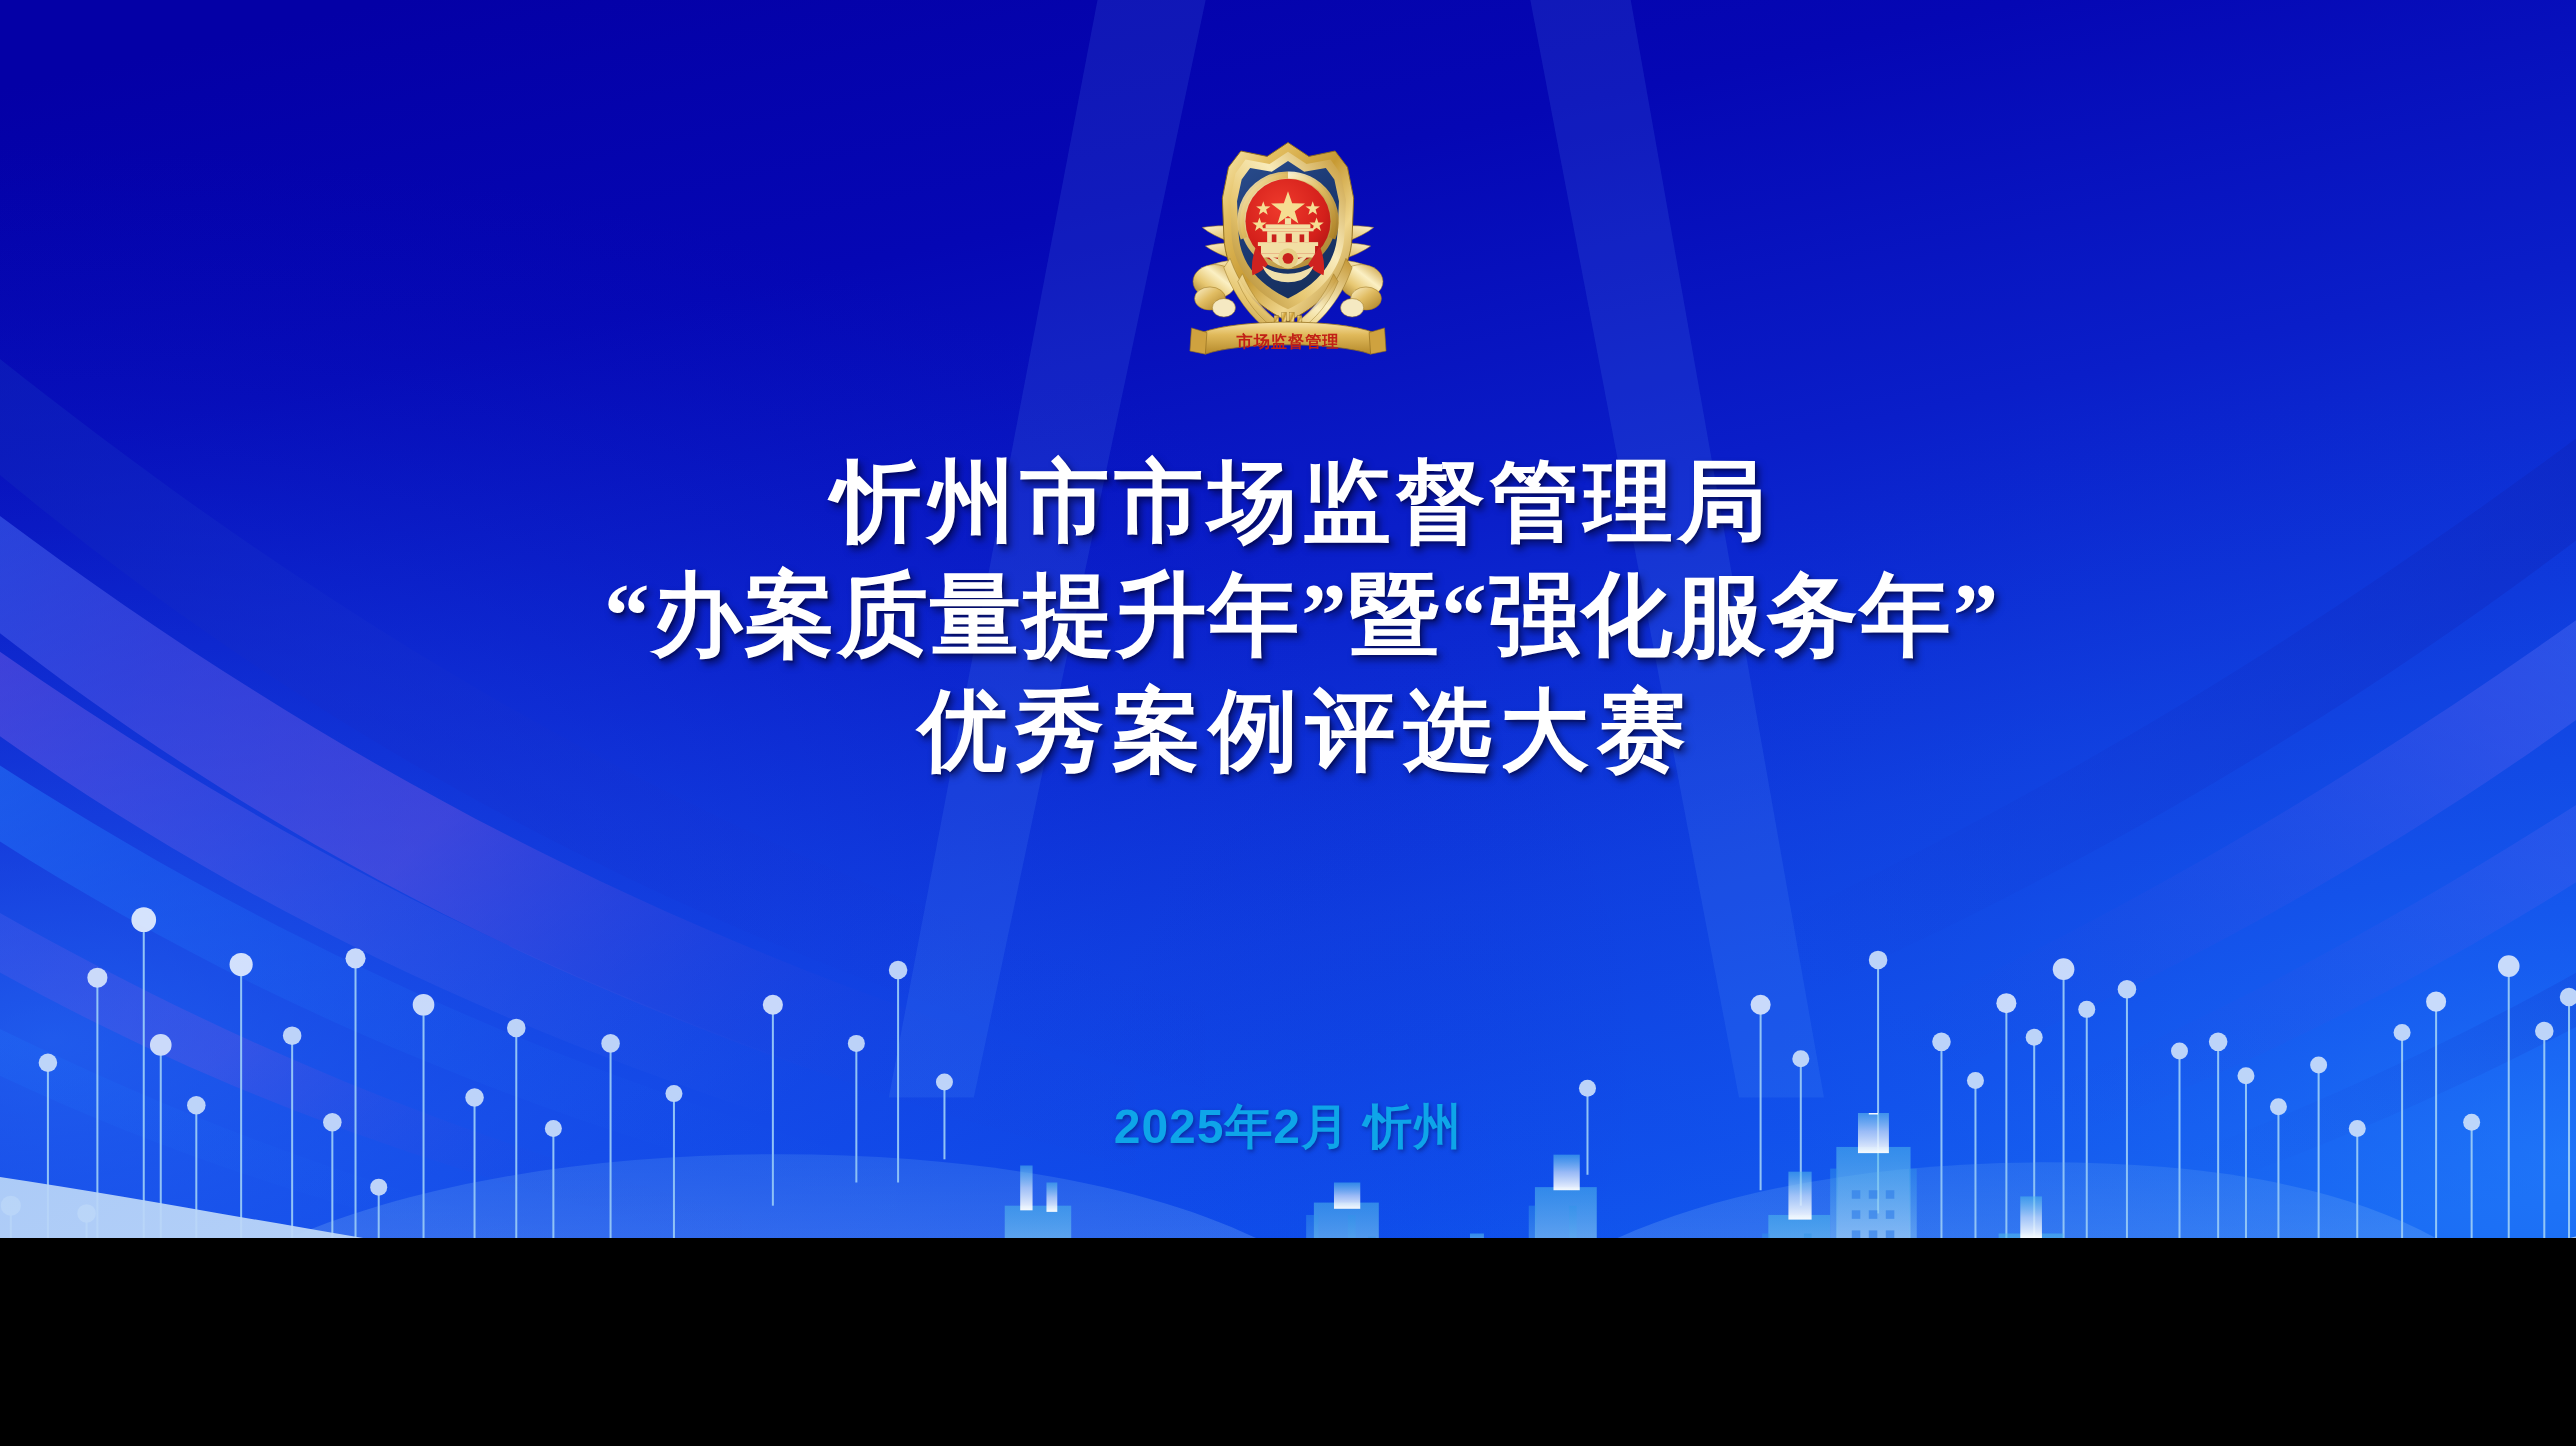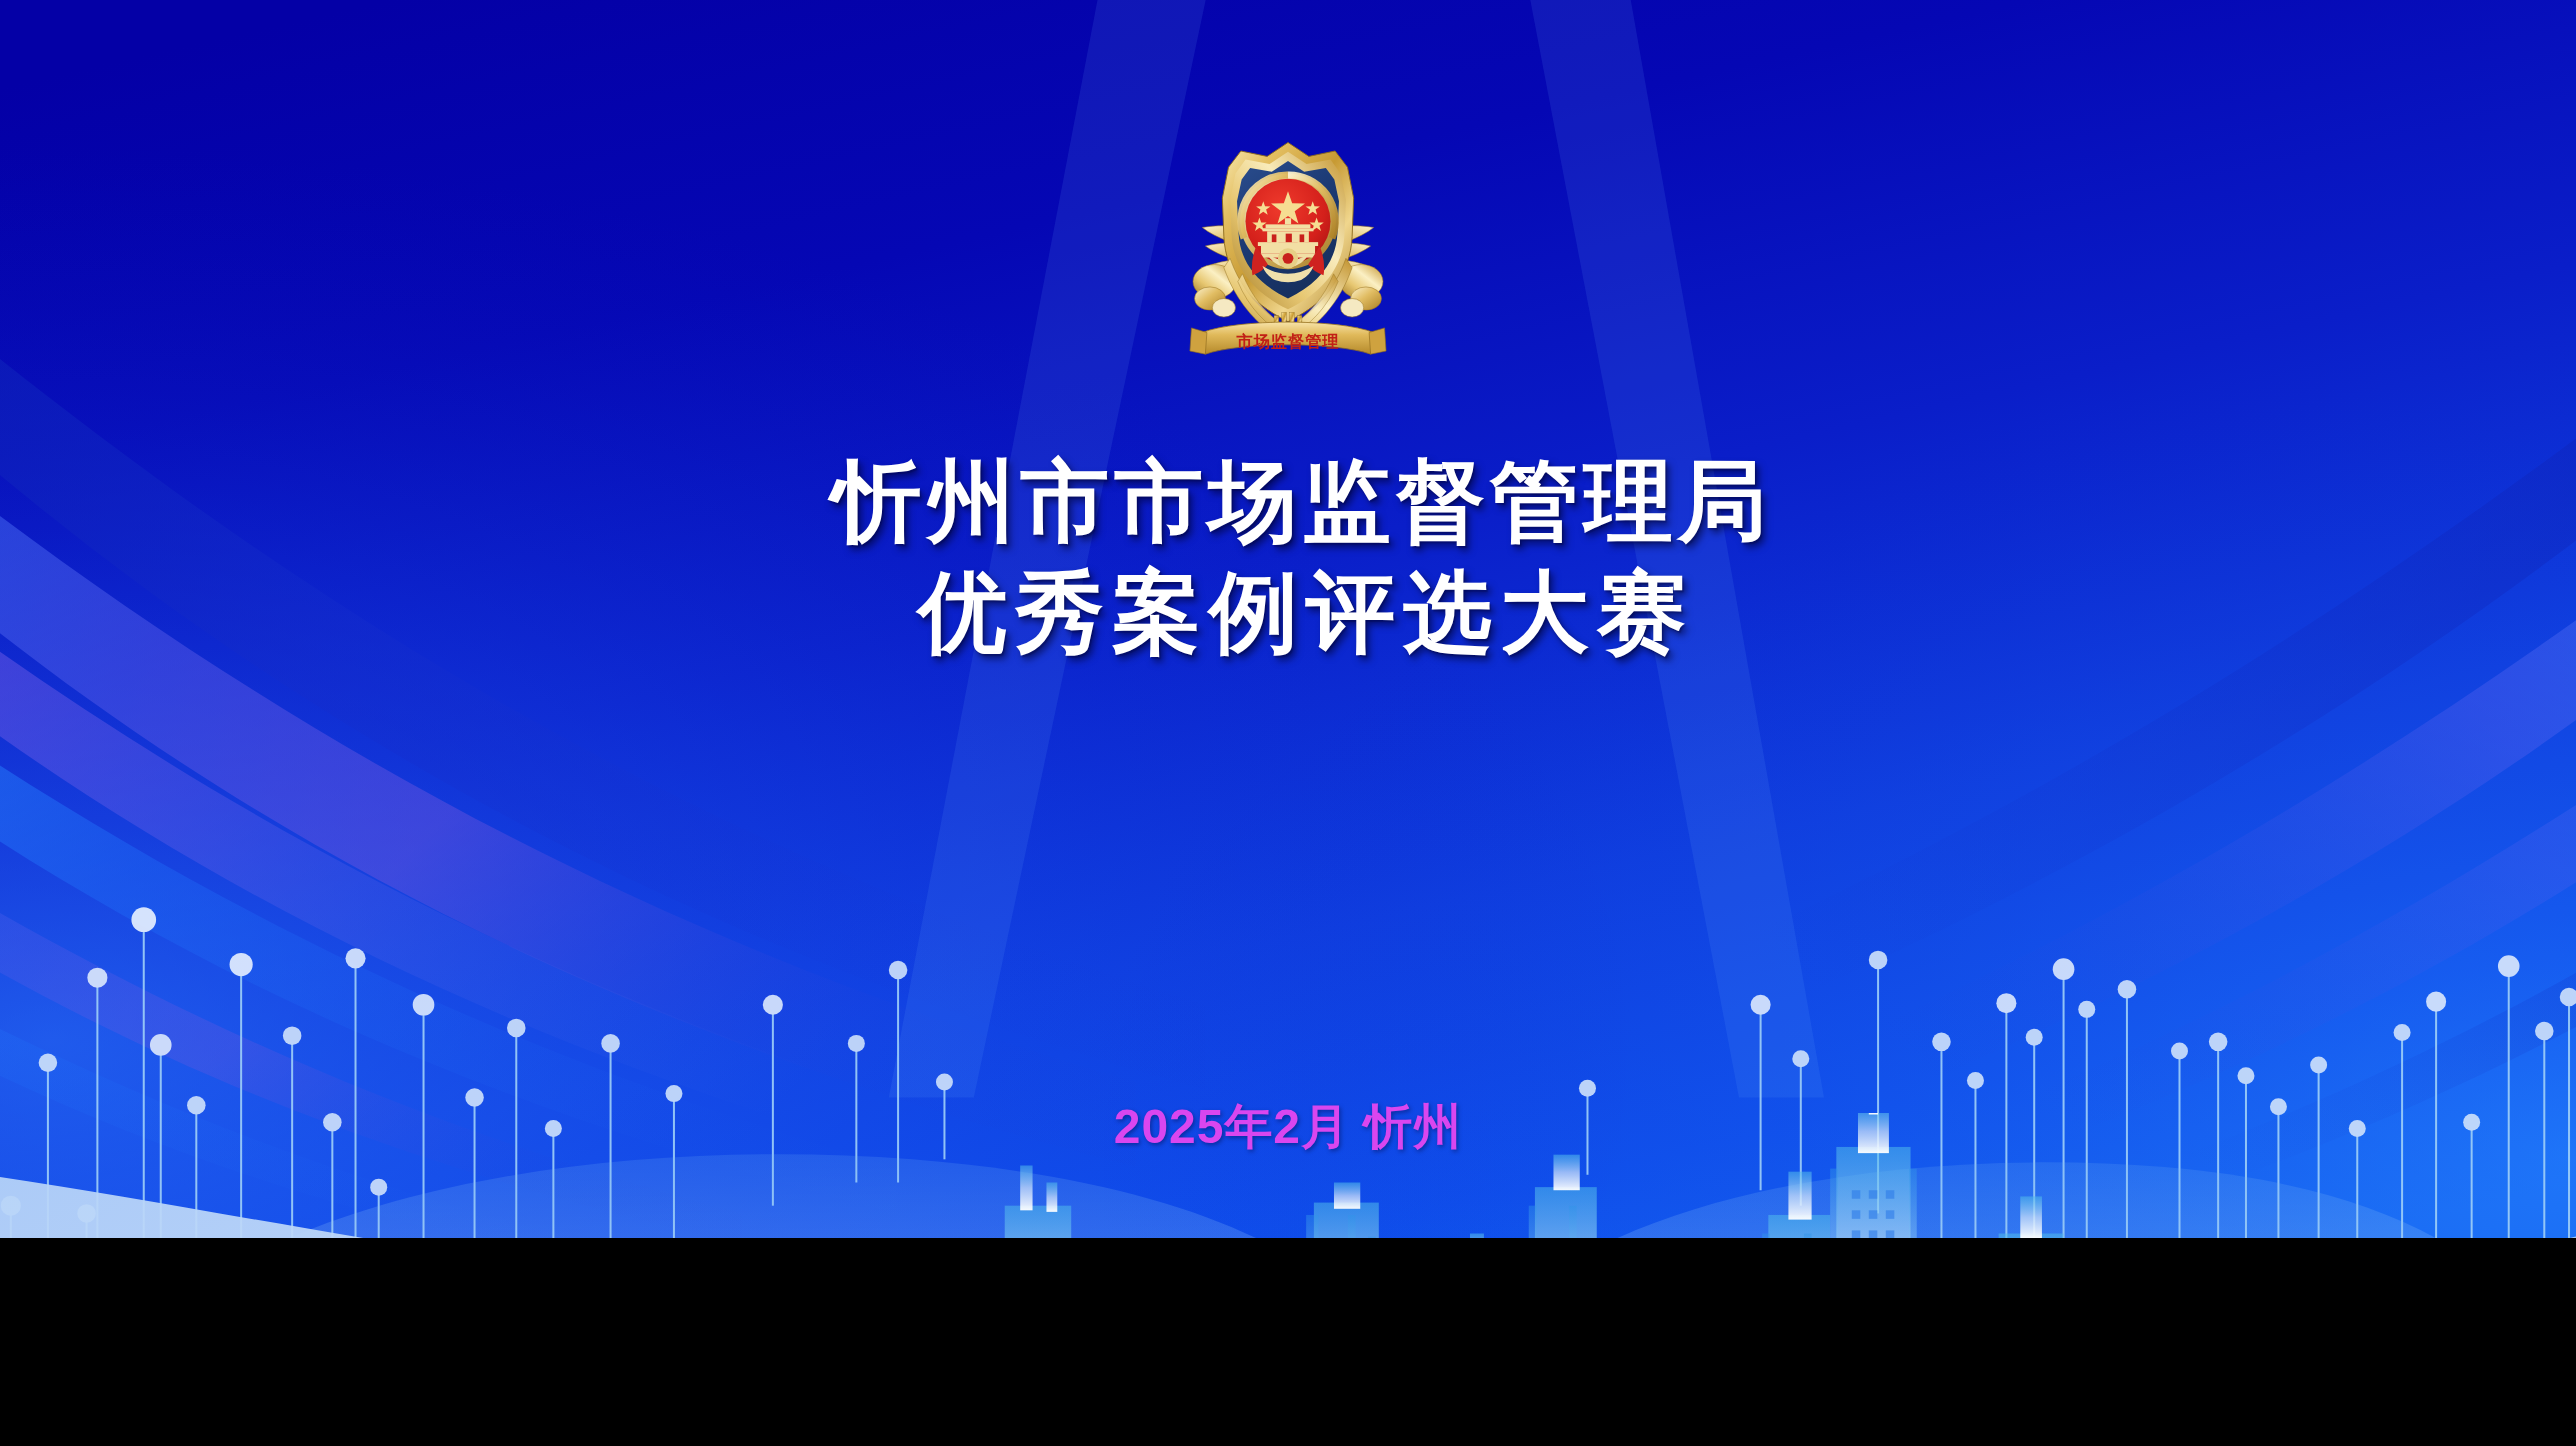--- a/index.html
+++ b/index.html
@@ -39,21 +39,21 @@
     font-family:"Liberation Serif", serif;
     margin-left:28px;
   }
   .tline.l1{font-size:89px;line-height:1.22;}
   .tline.l2{font-size:91px;line-height:1.30;letter-spacing:.02em;}
   .tline.l3{font-size:89px;line-height:1.26;letter-spacing:.09em;padding-left:8px;}
 
   #dateline{
     position:absolute;left:0;right:0;top:1095px;
     text-align:center;
-    color:#d946ef;
+    color:#0ea5e9;
     font-size:48px;
     font-weight:bold;
     letter-spacing:.02em;
     font-family:"Liberation Sans", sans-serif;
     text-shadow:1.5px 2.3px 4.6px rgba(0,0,50,.40);
     white-space:nowrap;
   }
 </style>
 </head>
 <body>
@@ -628,19 +628,20 @@
         <path d="M34 262 C80 244 210 244 256 262 L252 290 C206 274 84 274 38 290 Z" fill="url(#gRibbon)" stroke="#96701d" stroke-width="1"></path>
         <path d="M20 256 L40 262 L38 290 L18 286 Z" fill="#cfa23f" stroke="#8e6a1b" stroke-width="0.8"></path>
         <path d="M270 256 L250 262 L252 290 L272 286 Z" fill="#cfa23f" stroke="#8e6a1b" stroke-width="0.8"></path>
         <text x="145" y="281" text-anchor="middle" font-family="Liberation Sans, sans-serif" font-size="21" font-weight="bold" fill="#c22016" letter-spacing="1.2">市场监督管理</text>
       </g>
     </svg>
   </div>
 
   <div id="titleblock">
     <div class="tline l1">忻州市市场监督管理局</div>
+    <div class="tline l2">“办案质量提升年”暨“强化服务年”</div>
     <div class="tline l3">优秀案例评选大赛</div>
   </div>
 
   <div id="dateline">2025年2月  忻州</div>
 
 </div>
 
 
 </body></html>

